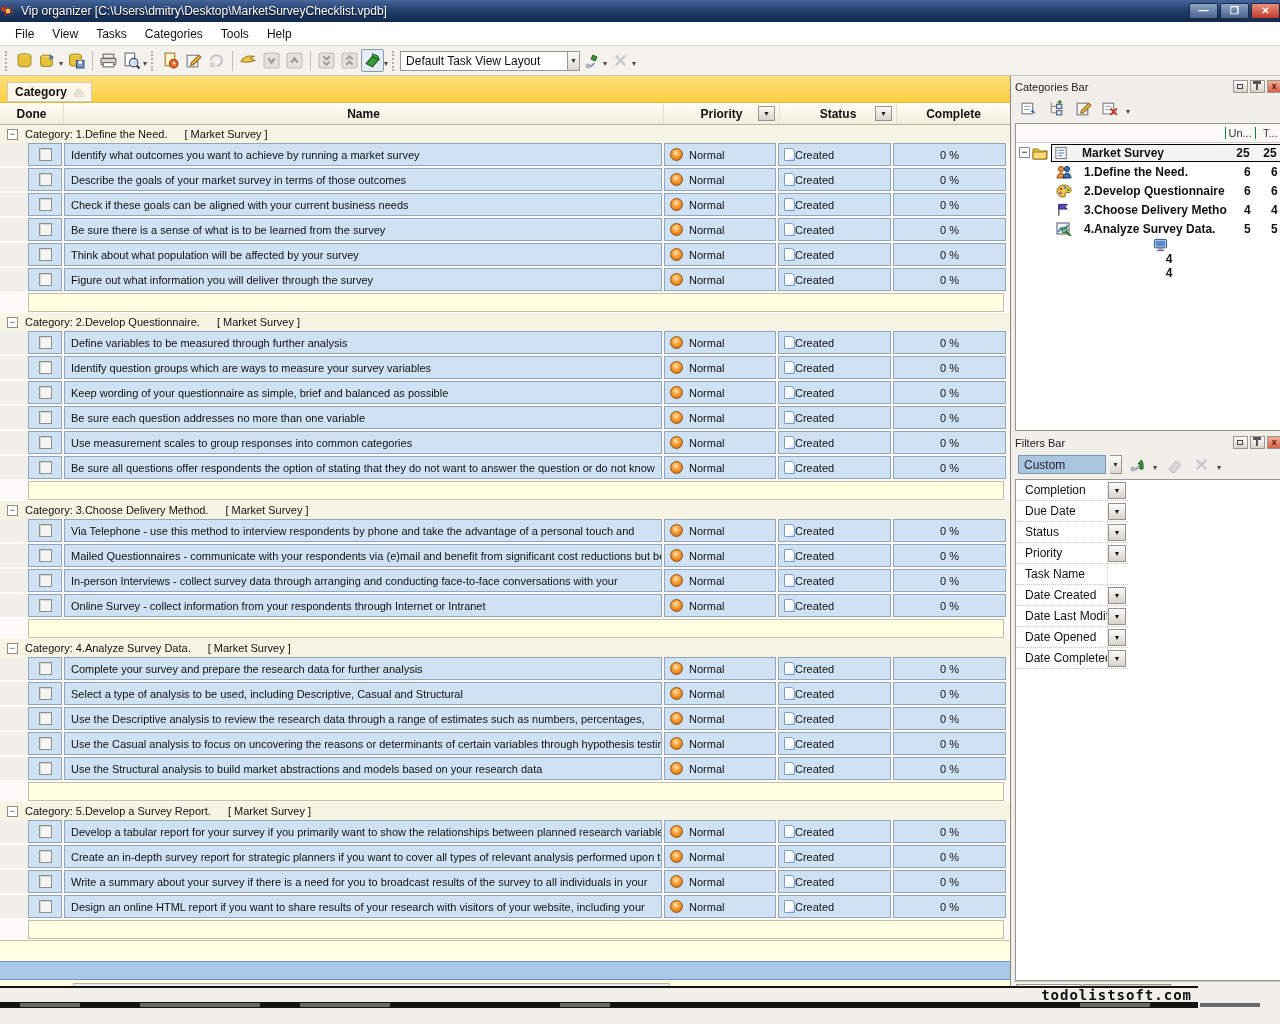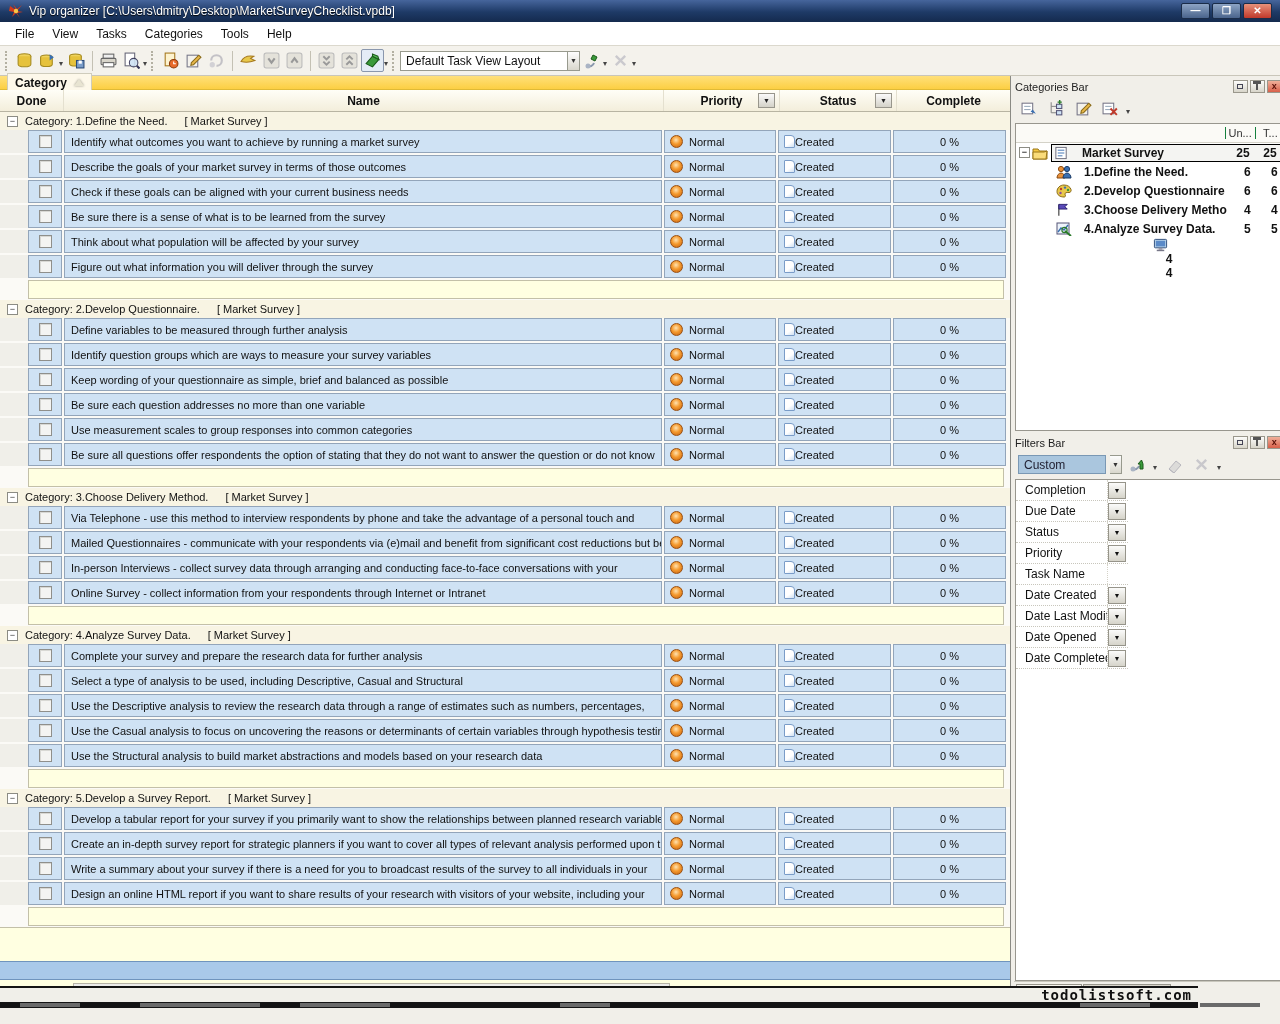--- a/index.html
+++ b/index.html
@@ -1,20 +1,20 @@
 <!DOCTYPE html>
 <html><head>
 <meta charset="utf-8">
 <style>
   * { margin:0; padding:0; box-sizing:border-box; }
   body { font-family:"Liberation Sans", sans-serif; background:#000; }
   .screen { position:relative; width:1280px; height:1024px; background:#f1efe9; overflow:hidden; }
 
   
-  .titlebar { height:22px; background:linear-gradient(#46659c, #1e3a66 55%, #142a4e); display:flex; align-items:center; padding:0 8px; color:#fff; font-size:12px; }
+  .titlebar { height:22px; background:linear-gradient(#46659c, #1e3a66 55%, #142a4e); display:flex; align-items:center; padding:0 0; color:#fff; font-size:12px; }
   .app-icon { width:16px; height:16px; margin-right:5px; }
   .title-text { flex:1; white-space:nowrap; overflow:hidden; text-shadow:0 1px 1px #000; }
   .winbtns { display:flex; gap:2px; }
   .winbtn { width:29px; height:16px; border:1px solid #1a2c48; border-radius:2px; background:linear-gradient(#8da4c4,#4a648c); color:#fff; font-size:10px; line-height:13px; text-align:center; font-weight:bold; }
   .winbtn.close { background:linear-gradient(#e8917a,#c0392b); }
 
   
   .menubar { height:24px; background:#ffffff; border-bottom:1px solid #dbd8cd; display:flex; align-items:center; font-size:12px; padding-left:6px; color:#111; }
   .menu-item { padding:3px 9px; }
 
@@ -25,21 +25,21 @@
   .tbtn { width:23px; height:23px; display:flex; align-items:center; justify-content:center; }
   .tbtn.pressed { border:1px solid #8a97ad; background:#e4ecf6; border-radius:2px; }
   .ddcaret { font-size:8px; color:#444; margin:6px 2px 0 0; }
   .layout-combo { width:168px; height:20px; background:#fff; border:1px solid #989a8e; font-size:12px; display:flex; align-items:center; padding:0 5px; color:#111; }
   .combo-drop { width:12px; height:20px; background:linear-gradient(#fdfdfd,#d9d7cd); border:1px solid #989a8e; border-left:none; display:flex; align-items:center; justify-content:center; font-size:7px; color:#333; }
 
   
   .main { position:absolute; top:76px; left:0; width:1280px; height:926px; display:flex; }
   .left-area { width:1012px; background:#fbfaf6; border-right:1px solid #8a8a84; display:flex; flex-direction:column; }
 
-  .group-band { height:14px; background:linear-gradient(#ffe07a,#fccf43); display:flex; align-items:center; padding-left:7px; border-bottom:1px solid #e0ba35; }
+  .group-band { height:27px; background:linear-gradient(#ffe07a,#fccf43); display:flex; align-items:flex-end; padding-left:7px; border-bottom:1px solid #e0ba35; }
   .band-chip { background:#fdf8ea; border:1px solid #cfccbc; padding:2px 7px; font-weight:bold; font-size:12px; display:flex; align-items:center; gap:7px; color:#111; }
   .sort-tri { width:0; height:0; border-left:5px solid transparent; border-right:5px solid transparent; border-bottom:7px solid #e8e4d2; filter:drop-shadow(0 0 1px #9a968a); }
 
   .thead { height:22px; display:flex; align-items:center; background:linear-gradient(#fffef7,#f3eedb); border-bottom:1px solid #b8b4a2; font-weight:bold; font-size:12px; color:#111; }
   .th { position:relative; text-align:center; height:100%; display:flex; align-items:center; justify-content:center; border-right:1px solid #e4e0cf; }
   .th-done { width:64px; } .th-name { width:600px; } .th-pri { width:116px; } .th-status { width:117px; } .th-comp { width:113px; border-right:none; }
   .filter-btn { position:absolute; right:4px; top:3px; width:17px; height:15px; background:linear-gradient(#fafafa,#d4d2c8); border:1px solid #98968c; font-size:7px; color:#222; display:flex; align-items:center; justify-content:center; }
 
   .rows-area { flex:1; overflow:hidden; background:#fbfaf6; display:flex; flex-direction:column; }
   .group-row { height:18px; display:flex; align-items:center; gap:7px; background:#f8f4e3; font-size:11px; color:#111; padding-left:7px; }

